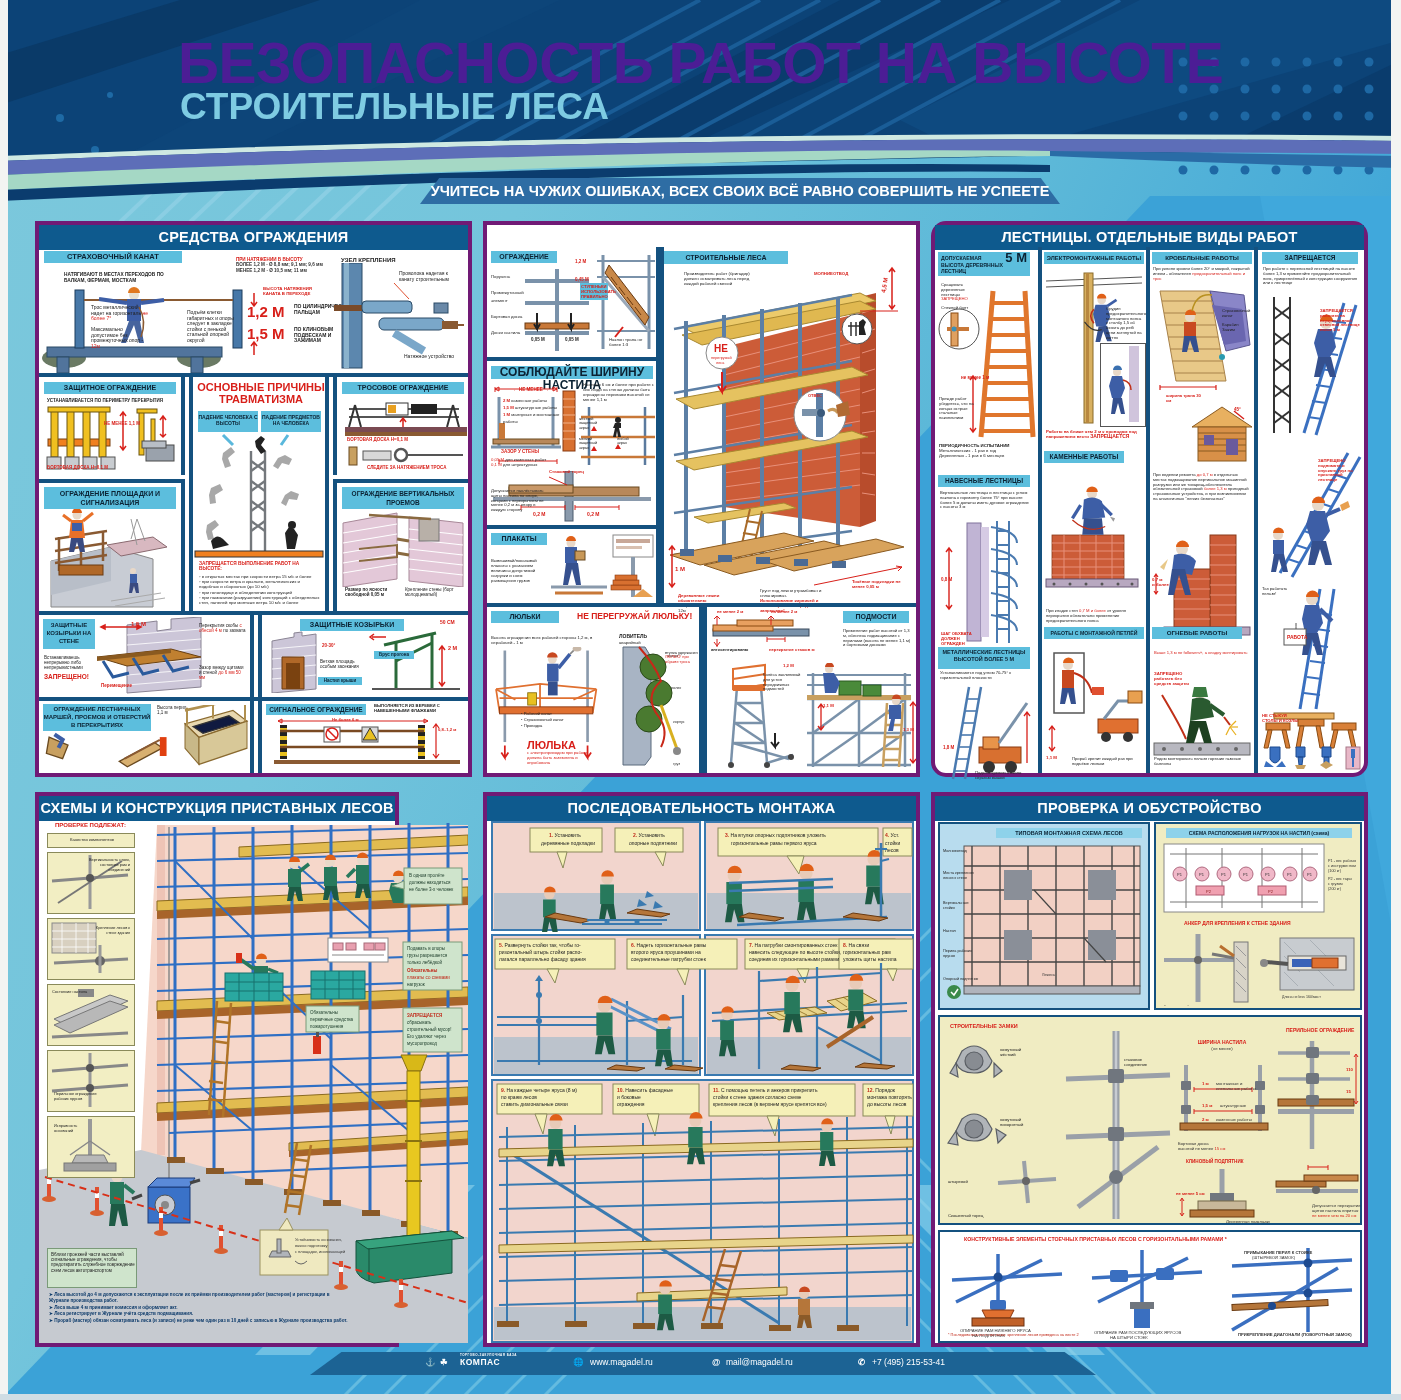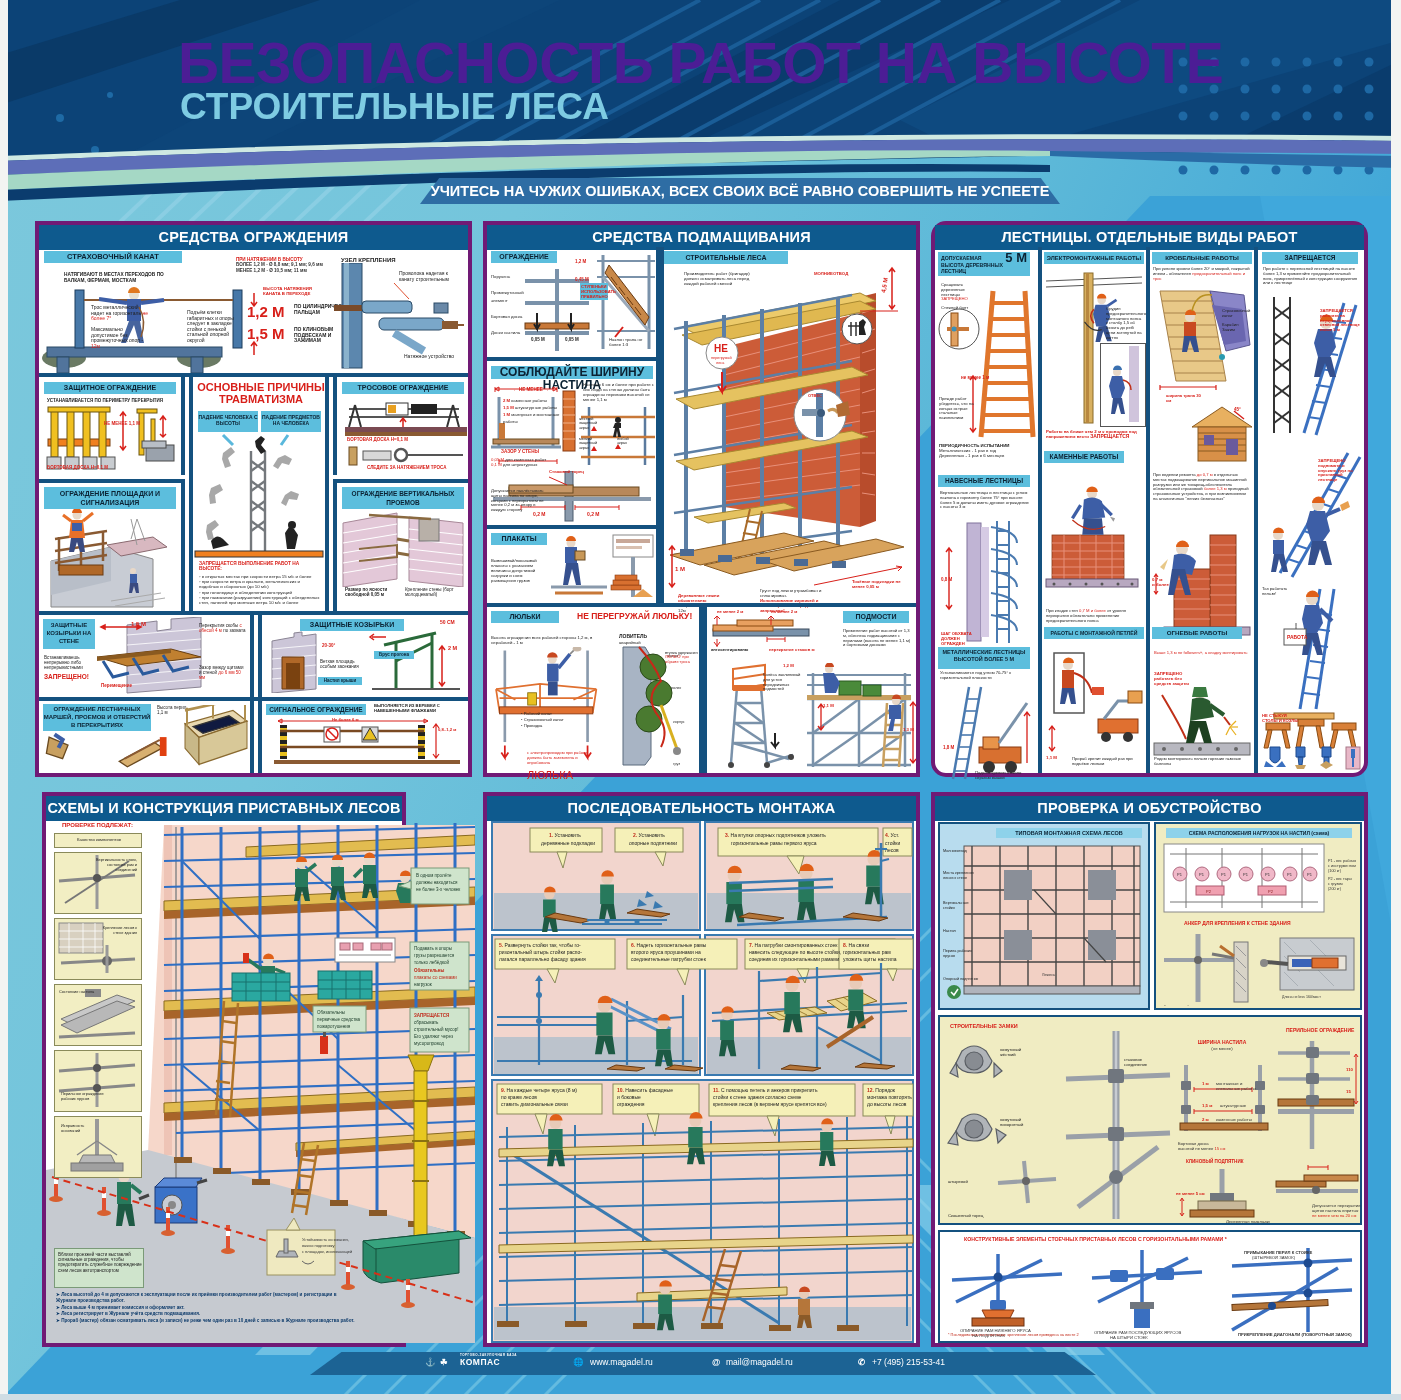--- a/index.html
+++ b/index.html
@@ -454,21 +454,20 @@
         <path d="M 104 11 l 7 12 h -14 z" fill="#e8c020" stroke="#333"></path>
         <rect x="8" y="43" width="186" height="4" fill="#8a5a32"></rect>
         <path d="M 170 8 v 32 M 167 11 l 3 -4 l 3 4 M 167 37 l 3 4 l 3 -4" stroke="#d8201a" stroke-width="1.2" fill="none"></path>
       </svg>
       <div class="tx red" style="left:70px;top:16px;width:40px;font-size:4.2px;font-weight:bold;">Не более 6 м</div>
       <div class="tx red" style="left:176px;top:26px;width:30px;font-size:4.2px;font-weight:bold;">0,8..1,2 м</div>
     </div>
   </div>
 
   <div class="panel" id="p2" style="left:483px;top:221px;width:437px;height:556px;">
-    <div class="phead">СРЕДСТВА ПОДМАЩИВАНИЯ</div>
 
     <div class="abs" style="left:0;top:22px;width:173px;height:110px;border-right:4px solid #14517f;box-sizing:border-box;">
       <div class="sub" style="left:4px;top:4px;width:66px;height:12px;font-size:7px;line-height:12px;">ОГРАЖДЕНИЕ</div>
       <div class="tx" style="left:4px;top:26px;width:34px;font-size:4.3px;line-height:8px;">Поручень<br><br>Промежуточный элемент<br><br>Бортовая доска<br><br>Доски настила</div>
       <svg class="abs" style="left:36px;top:20px;" width="70" height="86">
         <line x1="34" y1="2" x2="34" y2="84" stroke="#7a92aa" stroke-width="4"></line>
         <line x1="2" y1="14" x2="66" y2="14" stroke="#7a92aa" stroke-width="4"></line>
         <line x1="2" y1="36" x2="66" y2="36" stroke="#7a92aa" stroke-width="4"></line>
         <rect x="2" y="56" width="64" height="6" fill="#c87838" stroke="#6a3a10"></rect>
         <line x1="2" y1="66" x2="66" y2="66" stroke="#7a92aa" stroke-width="4"></line>
@@ -709,21 +708,21 @@
         <rect x="67" y="39" width="11" height="16" fill="#35508e"></rect>
         <line x1="79" y1="24" x2="92" y2="8" stroke="#3d5ea6" stroke-width="4"></line>
         <line x1="92" y1="8" x2="98" y2="2" stroke="#888" stroke-width="2"></line>
         <ellipse cx="100" cy="2" rx="5" ry="3" fill="#c8b8a8"></ellipse>
 
         <path d="M 18 112 v 14 l -4 -6 m 4 6 l 4 -6" stroke="#d8201a" stroke-width="2" fill="none"></path>
         <path d="M 112 112 v 14 l -4 -6 m 4 6 l 4 -6" stroke="#d8201a" stroke-width="2" fill="none"></path>
         </g>
       </svg>
       <div class="tx" style="left:34px;top:104px;width:50px;font-size:4.2px;line-height:6.2px;">• Рабочий канат<br>• Страховочный канат<br>• Проводка</div>
-      <div class="tx red" style="left:40px;top:132px;width:60px;font-size:11px;font-weight:normal;margin-top:30px;">ЛЮЛЬКА</div>
+      <div class="tx red" style="left:40px;top:132px;width:60px;font-size:11px;font-weight:bold;">ЛЮЛЬКА</div>
       <div class="tx red" style="left:40px;top:144px;width:66px;font-size:4.2px;line-height:4.8px;">с электроприводом при работе должна быть заземлена и опробована</div>
 
       <div class="tx" style="left:132px;top:26px;width:50px;font-size:5px;font-weight:bold;">ЛОВИТЕЛЬ<br><span style="font-weight:normal;font-size:4.2px;">аварийный</span></div>
       <svg class="abs" style="left:128px;top:38px;" width="84" height="126">
         <path d="M 8 2 h 22 l 6 10 v 100 l -6 8 H 8 Z" fill="#a8b4c4" stroke="#5a6a7c"></path>
         <circle cx="38" cy="22" r="13" fill="#4a7a30" stroke="#2a4a18"></circle>
         <circle cx="44" cy="48" r="13" fill="#4a7a30" stroke="#2a4a18"></circle>
         <circle cx="34" cy="74" r="13" fill="#4a7a30" stroke="#2a4a18"></circle>
         <path d="M 24 2 q 16 18 22 34 q -18 16 -2 36 q 10 14 2 30" stroke="#c82818" stroke-width="2" fill="none"></path>
         <path d="M 46 60 l 16 44" stroke="#d8b020" stroke-width="3"></path>
@@ -1232,21 +1231,21 @@
         <path d="M 34 2 h 9 v 10 h -9 z M 36 12 h 5 l -1 8 h -3 z" fill="#3a70c0" stroke="#1d4a90"></path>
         <path d="M 33 20 h 11 l -2 4 h -7 z" fill="#c8a060"></path>
         <path d="M 60 2 h 9 v 10 h -9 z M 62 12 h 5 v 8 h -5 z" fill="#3a70c0" stroke="#1d4a90"></path>
         <path d="M 58 20 l 6 -4 l 7 4 l -7 4 z" fill="#c8a060"></path>
         <rect x="84" y="2" width="14" height="22" fill="#e8b8c8" stroke="#a87888"></rect>
         <path d="M 89 4 h 4 v 9 h -4 z M 90 13 h 2 v 9 h -2 z" fill="#3a70c0"></path>
       </svg>
     </div>
   </div>
 
-  <div class="panel" id="p4" style="left:42px;top:792px;width:364px;height:555px;">
+  <div class="panel" id="p4" style="left:35px;top:792px;width:364px;height:555px;">
     <div class="phead">СХЕМЫ И КОНСТРУКЦИЯ ПРИСТАВНЫХ ЛЕСОВ</div>
 
     <svg class="abs" style="left:0;top:25px;" width="429" height="522">
 
       <polygon points="118,4 429,4 429,417 102,331" fill="#f6d7ca"></polygon>
       <rect x="118" y="4" width="8" height="330" fill="#eec4b6"></rect>
 
       <polygon points="0,349 102,329 429,417 429,522 0,522" fill="#c6cad0"></polygon>
 
       <line x1="130" y1="6" x2="130" y2="370" stroke="#888" stroke-width="1.5"></line>

